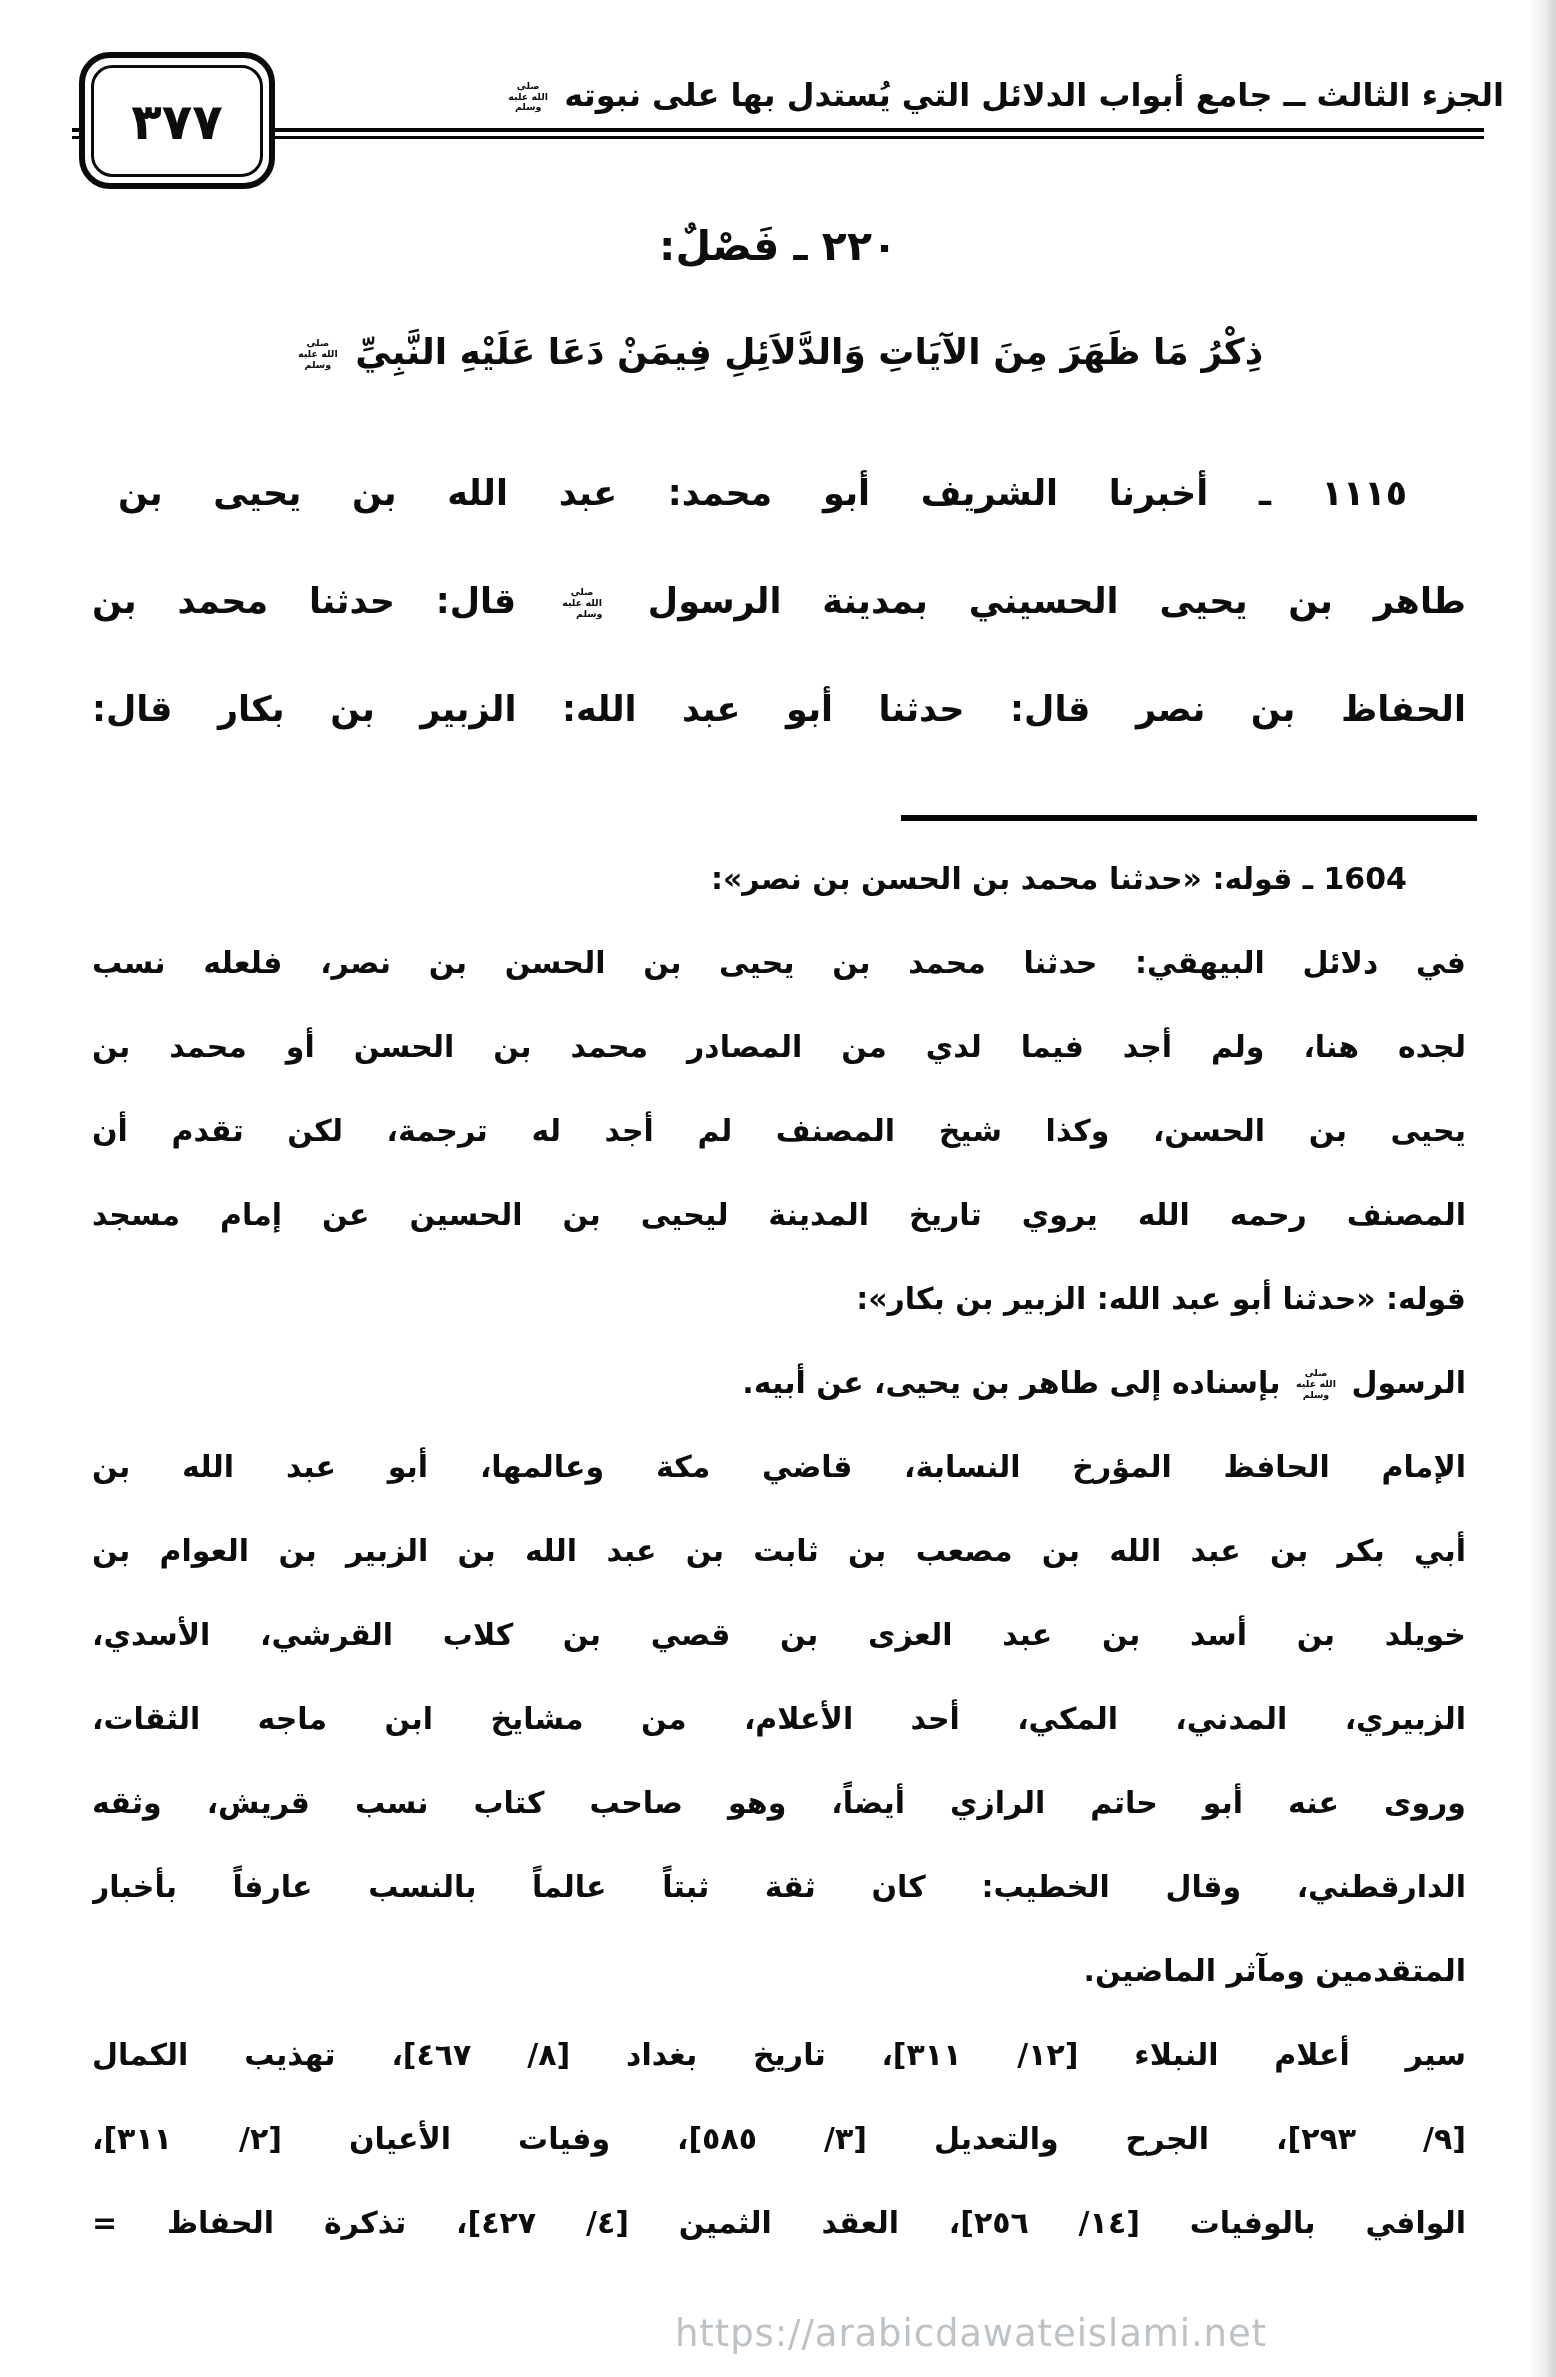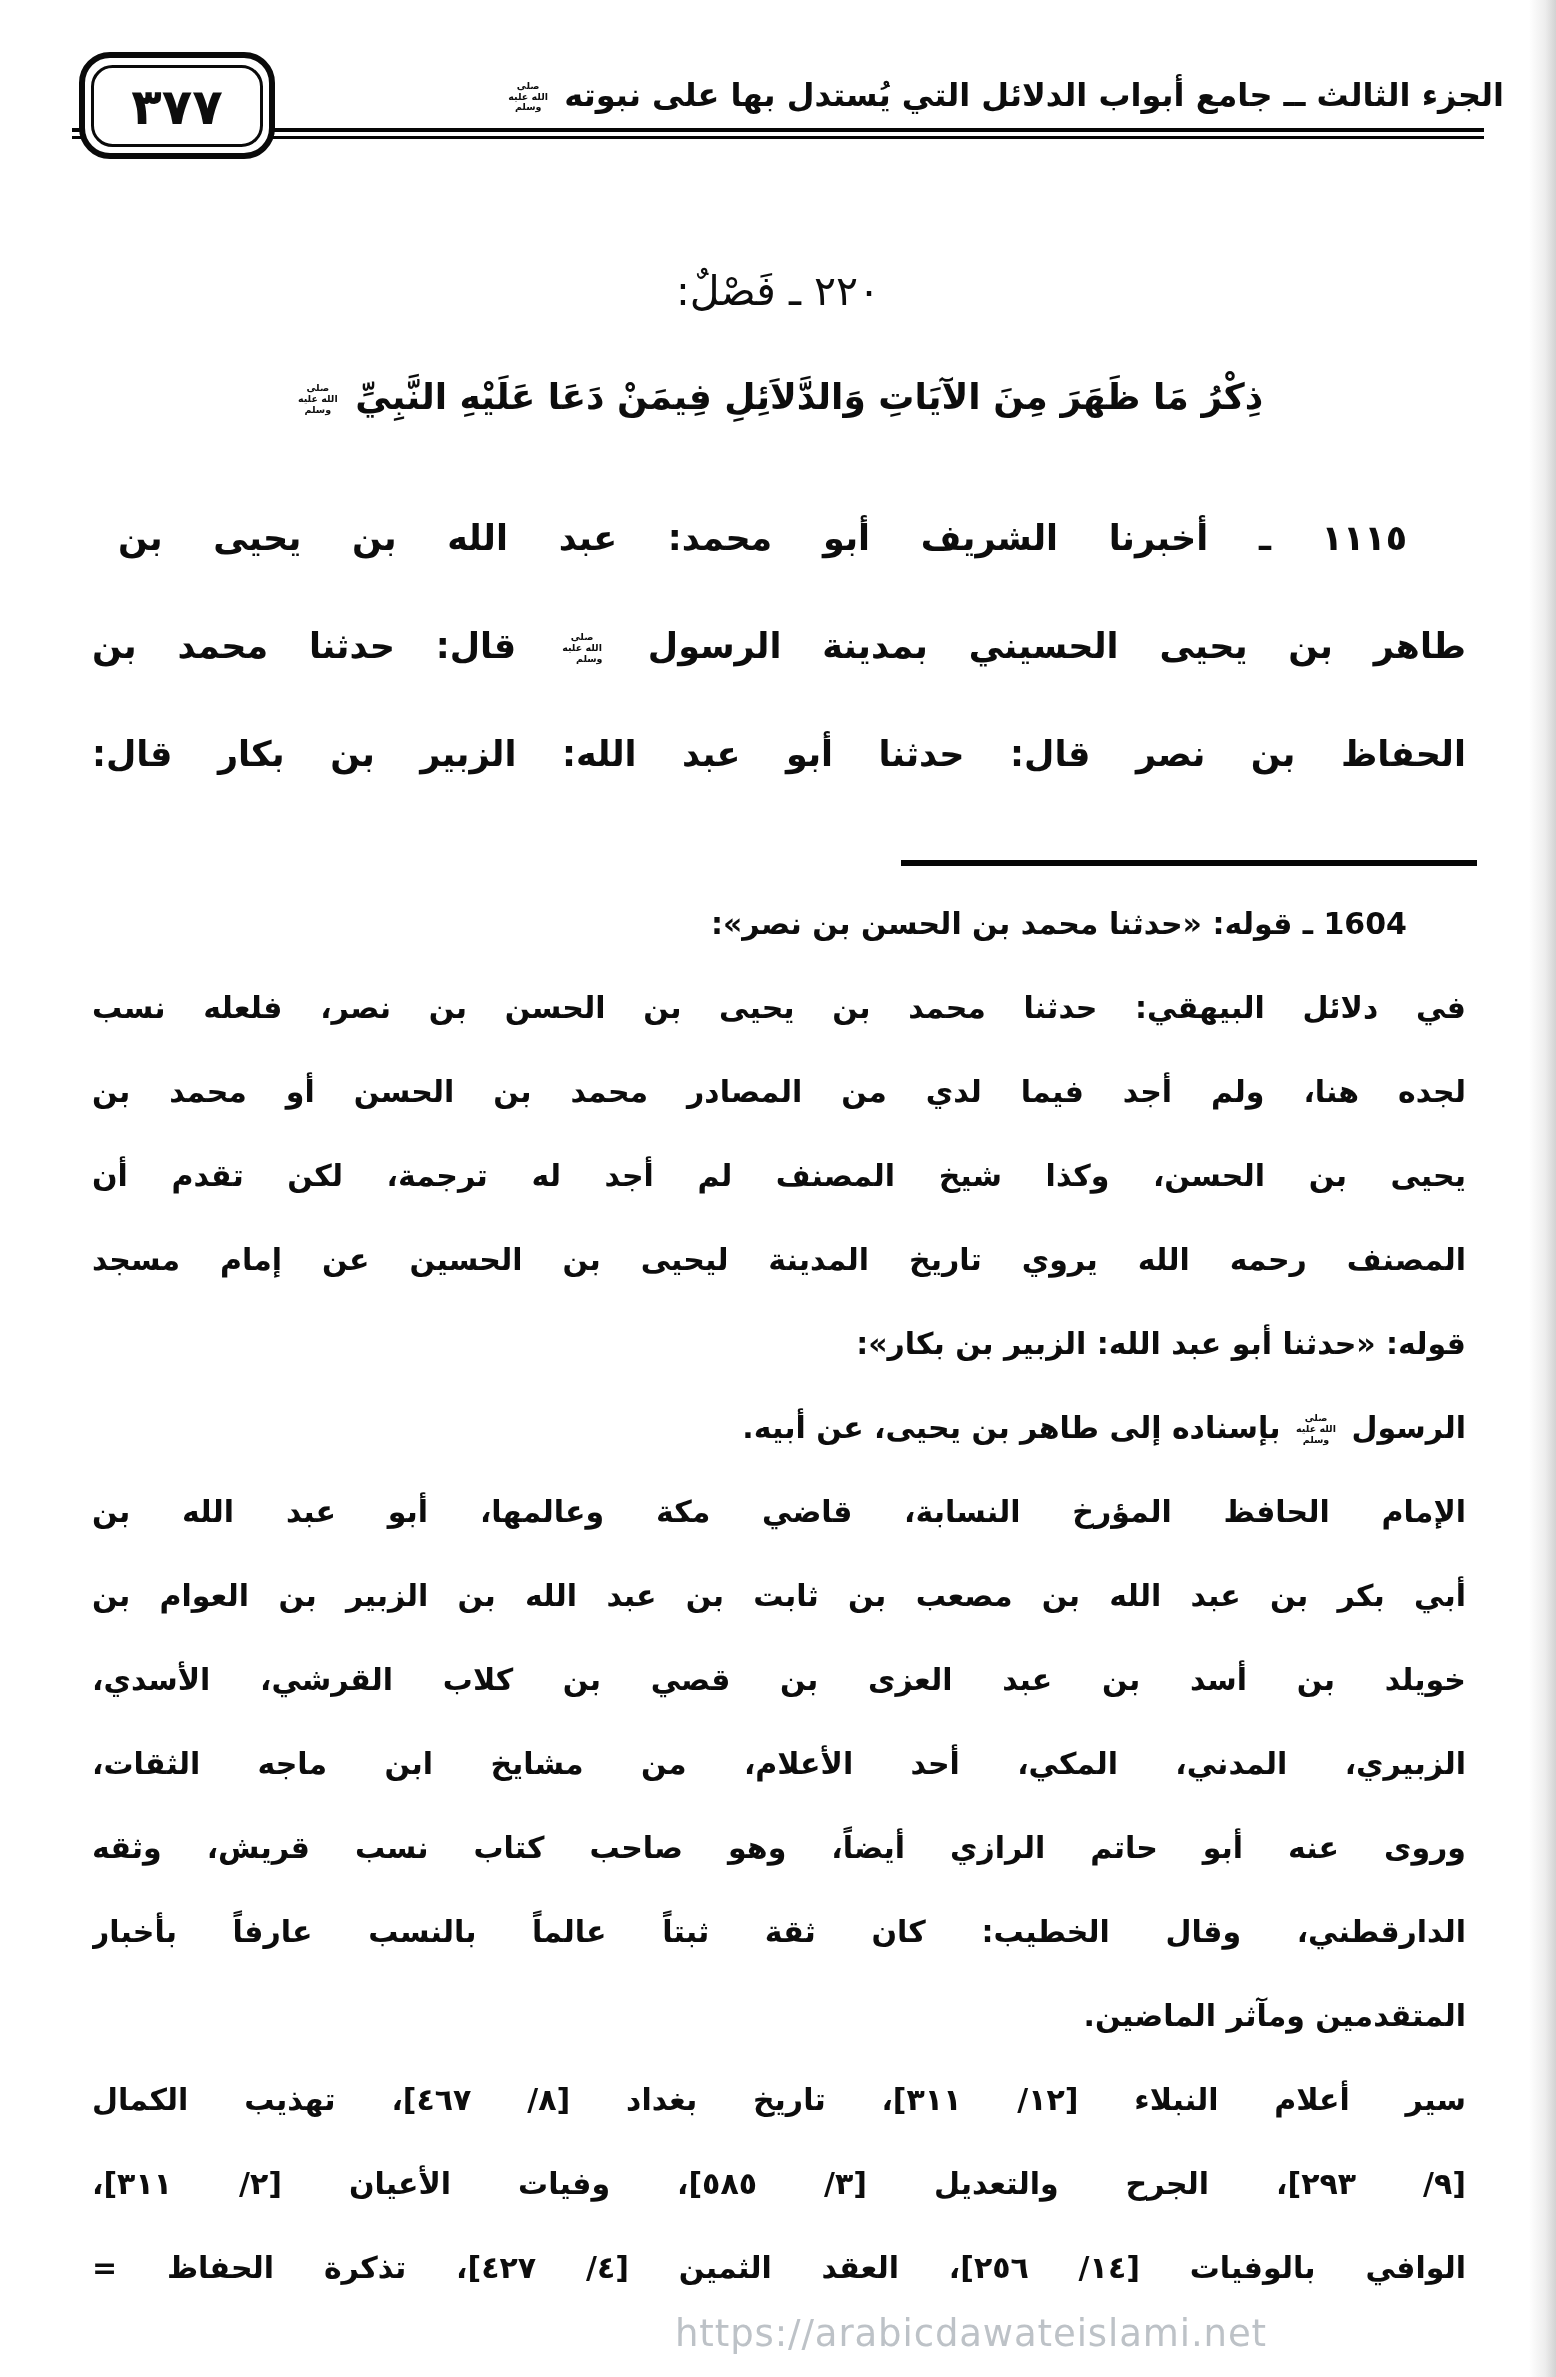--- a/index.html
+++ b/index.html
@@ -29,21 +29,21 @@
     margin: 0 72px;
     height: 3.6px;
     border-top: 4.5px solid #060606;
     border-bottom: 3.6px solid #060606;
   }
   .page-badge {
     position: absolute;
     left: 79px;
     top: -76px;
     width: 196px;
-    height: 107px;
+    height: 137px;
     background: #ffffff;
     border: 6.3px solid #0a0a0a;
     border-radius: 31px;
     padding: 6.3px;
     box-sizing: border-box;
     z-index: 2;
   }
   .page-badge-inner {
     width: 100%;
     height: 100%;
@@ -53,24 +53,24 @@
     display: flex;
     align-items: center;
     justify-content: center;
     font-size: 50px;
     font-weight: 700;
     padding-top: 1.8px;
   }
 
   
   .h1 {
-    margin-top: 120px;
+    margin-top: 75px;
     text-align: center;
     font-size: 41px;
-    font-weight: 400;
+    font-weight: 700;
     line-height: 1.5;
   }
   .h2 {
     margin-top: 43px;
     text-align: center;
     font-size: 36px;
     font-weight: 700;
     line-height: 1.8;
   }
 

